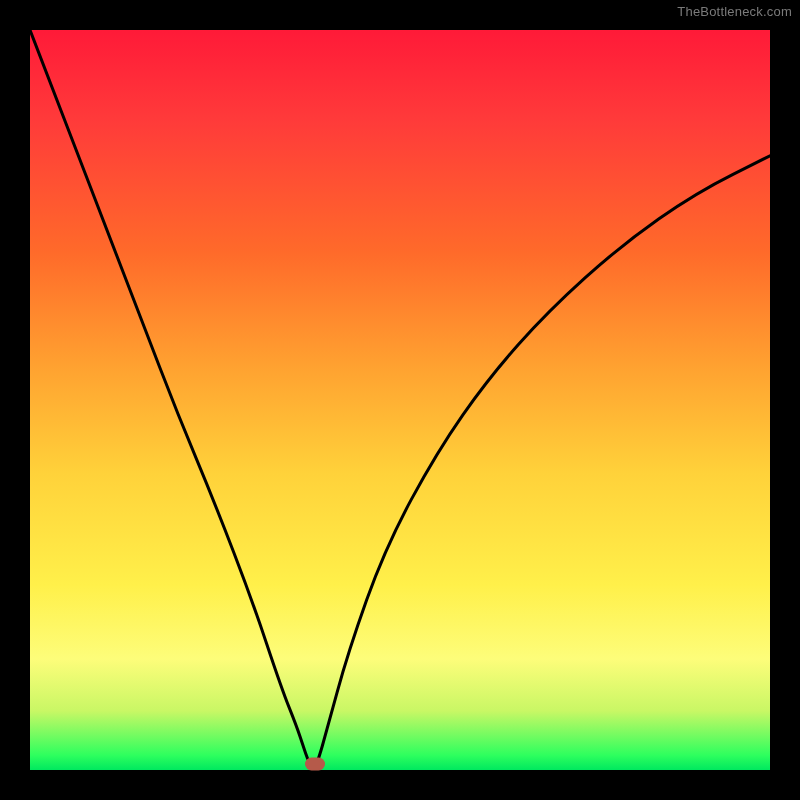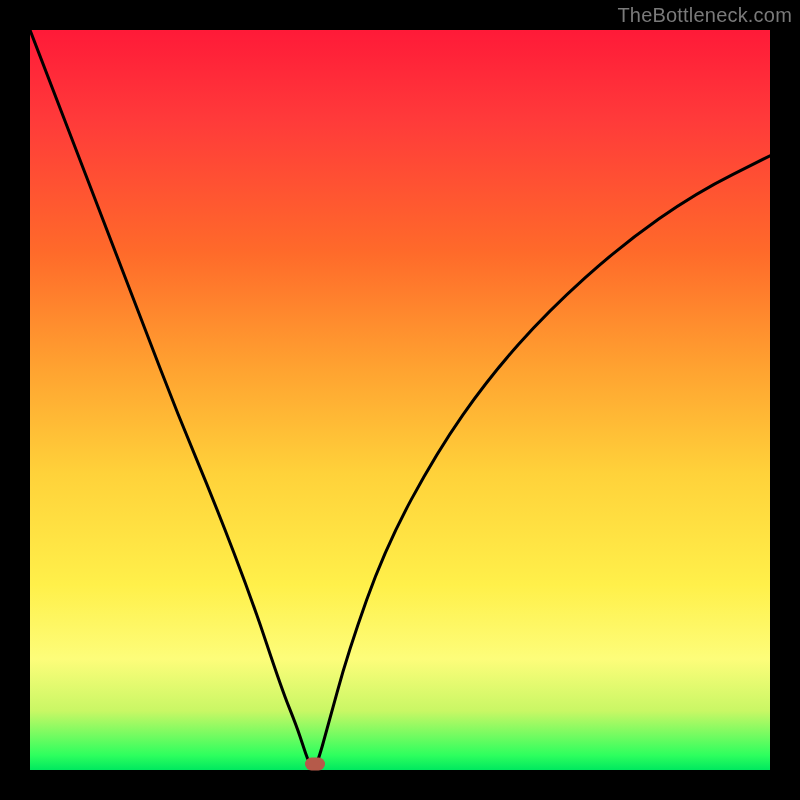--- a/index.html
+++ b/index.html
@@ -44,21 +44,21 @@
     top: 0;
     width: 740px;
     height: 740px;
     display: block;
   }
   .watermark {
     position: absolute;
     top: 4px;
     right: 8px;
     color: #7a7a7a;
-    font-size: 20px;
+    font-size: 13px;
     letter-spacing: 0.2px;
     user-select: none;
   }
   .marker {
     position: absolute;
     width: 20px;
     height: 13px;
     background: #b55a4a;
     border-radius: 7px;
     transform: translate(-50%, -50%);

